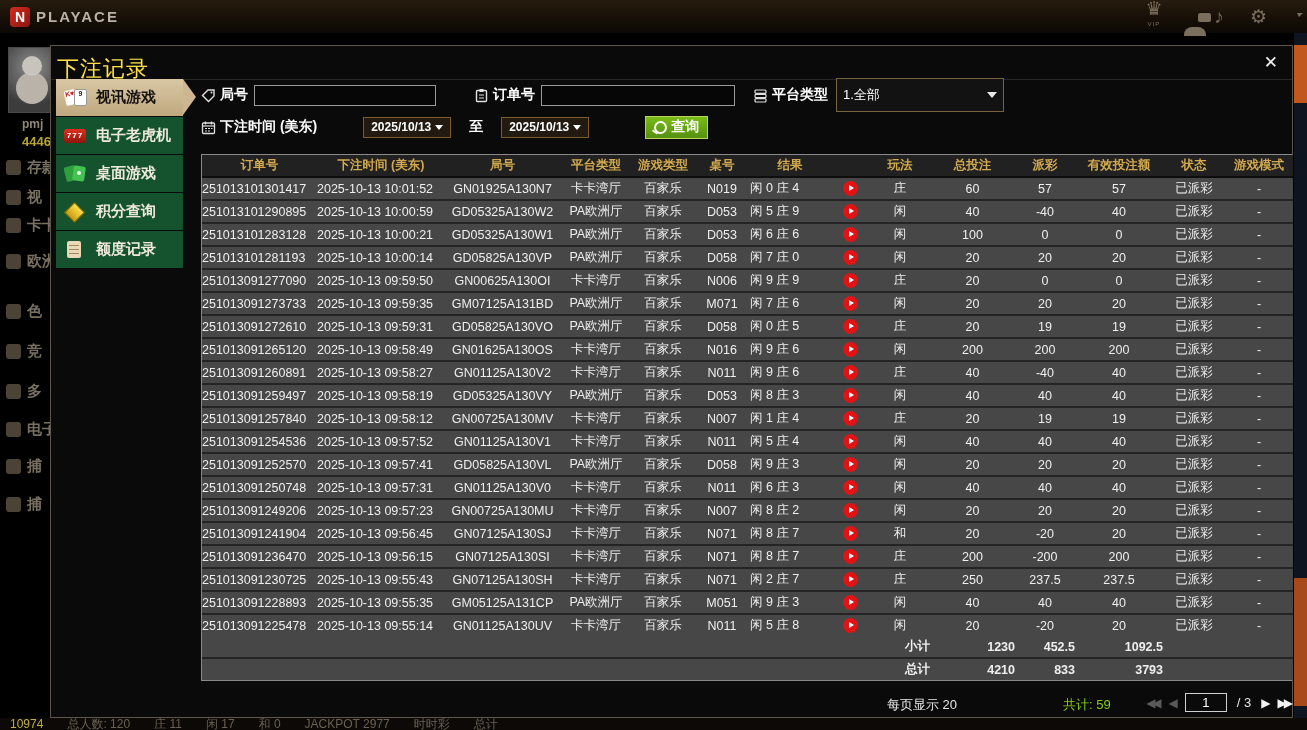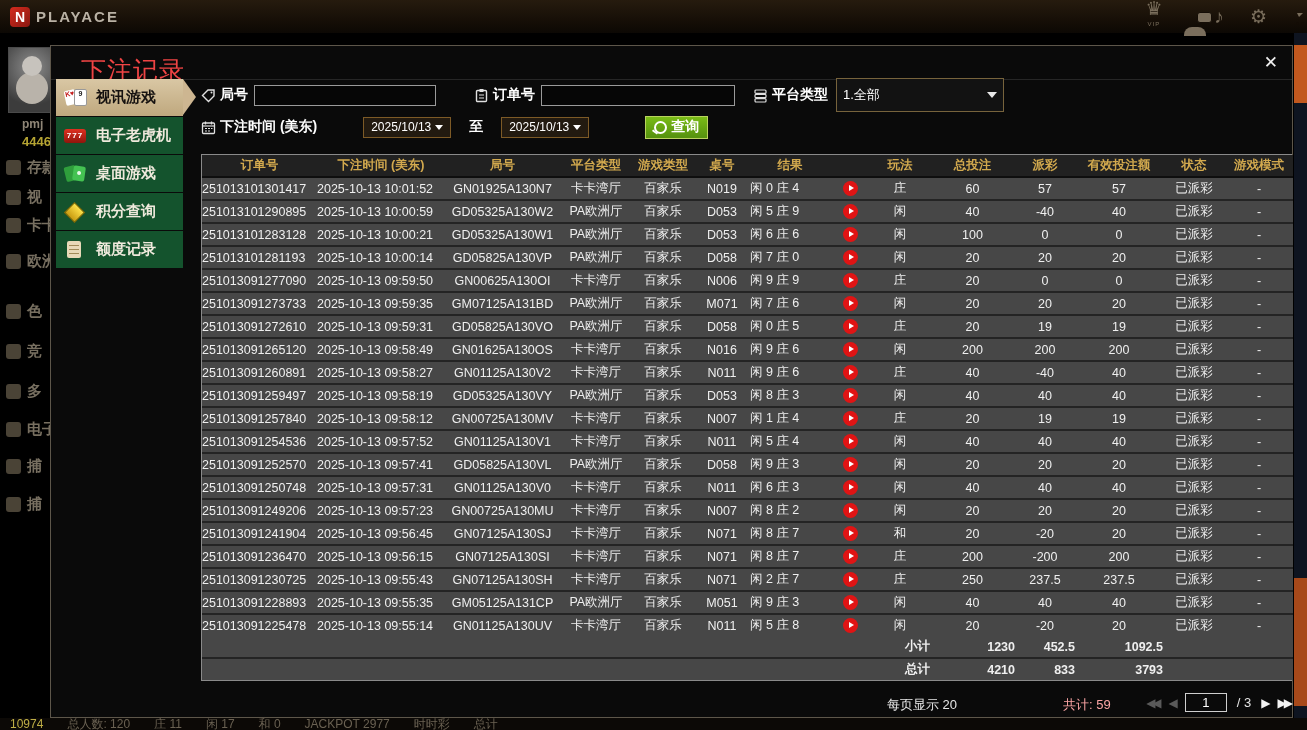--- a/index.html
+++ b/index.html
@@ -40,21 +40,21 @@
              display:flex;align-items:center;gap:24px;padding-left:10px;overflow:hidden;}
   .tick{color:#6a6152;font-size:12px;font-weight:normal;white-space:nowrap;}
   .tick.gold{color:#bfae46;}
   .bg-right{position:absolute;right:0;top:33px;width:13px;height:685px;background:#0e1420;}
   .bg-right .blk1{position:absolute;left:0;top:12px;width:13px;height:58px;background:#c2581e;}
   .bg-right .blk2{position:absolute;left:0;top:545px;width:13px;height:128px;background:#a7491a;}
 
   
   .modal{position:absolute;left:50px;top:45px;width:1243px;height:673px;background:#0a0a0a;
          border:1px solid #5d564a;box-sizing:border-box;}
-  .modal-title{position:absolute;left:30px;top:8px;font-size:25px;color:#ef4444;letter-spacing:1px;}
+  .modal-title{position:absolute;left:6px;top:8px;font-size:22px;color:#fde047;letter-spacing:1px;}
   .modal-close{position:absolute;right:14px;top:8px;font-size:17px;color:#f0f0f0;cursor:pointer;line-height:17px;}
   .title-sep{position:absolute;left:0;top:33px;width:100%;height:1px;background:#262626;}
 
   
   .menu{position:absolute;left:5px;top:33px;width:127px;}
   .menu-item{position:relative;height:37px;margin-bottom:1px;background:#14532d;display:flex;
              align-items:center;gap:8px;padding-left:8px;color:#efe9dc;font-size:15px;
              font-weight:bold;cursor:pointer;box-sizing:border-box;}
   .menu-item.active{background:linear-gradient(#d9c7a4,#bfa87e);color:#161210;}
   .menu-item.active::after{content:"";position:absolute;right:-13px;top:0;
@@ -81,21 +81,21 @@
   .frow.second{margin-top:6px;}
   .flabel{font-size:14px;font-weight:bold;color:#fff;white-space:nowrap;}
   .ficon{width:15px;height:15px;margin-right:4px;flex:0 0 15px;}
   .ficon svg{display:block;}
   .finput{width:172px;height:19px;background:#060606;border:1px solid #9a9a9a;margin-left:6px;
           color:#eee;font-size:12px;padding:0 4px;outline:none;}
   .fselect{width:168px;height:20px;background:#121212;border:1px solid #77633c;margin-left:8px;
            color:#fff;font-size:13px;display:flex;align-items:center;padding:16px 6px;cursor:pointer;box-sizing:border-box;}
   .fselect .caret{margin-left:auto;border-left:5px solid transparent;border-right:5px solid transparent;border-top:6px solid #e8e8e8;}
   .datebtn{width:88px;height:21px;background:#221a10;border:1px solid #7d5a26;color:#fff;font-size:12px;
-           font-weight:normal;display:flex;align-items:center;justify-content:center;gap:4px;cursor:pointer;box-sizing:border-box;}
+           font-weight:bold;display:flex;align-items:center;justify-content:center;gap:4px;cursor:pointer;box-sizing:border-box;}
   .datebtn .caret{border-left:4px solid transparent;border-right:4px solid transparent;border-top:5px solid #fff;}
   .zhi{font-size:14px;font-weight:bold;color:#fff;margin:0 18px;}
   .querybtn{height:23px;padding:0 8px;background:linear-gradient(#79bb16,#55910e);border:1px solid #b9d35e;
             color:#fff;font-size:14px;font-weight:bold;display:flex;align-items:center;gap:4px;cursor:pointer;}
   .mag{width:9px;height:9px;border:2px solid #fff;border-radius:50%;position:relative;display:inline-block;}
   .mag::after{content:"";position:absolute;left:-4px;top:8px;width:6px;height:2px;background:#fff;transform:rotate(35deg);}
 
   
   .tblwrap{position:absolute;left:150px;top:108px;width:1091px;border:1px solid #8a8a8a;box-sizing:border-box;}
   table.bets{width:100%;border-collapse:collapse;table-layout:fixed;}
@@ -113,21 +113,21 @@
   td.status{color:#3fae3f;}
   td.dim{color:#b9b9b9;}
   td.yl{color:#e3e32b;font-weight:bold;text-align:right;}
   .playbtn{display:inline-block;width:15px;height:15px;border-radius:50%;background:#e01414;position:relative;vertical-align:middle;cursor:pointer;}
   .playbtn::after{content:"";position:absolute;left:6px;top:4px;border-top:3.5px solid transparent;
                   border-bottom:3.5px solid transparent;border-left:5.5px solid #fff;}
 
   
   .tfoot{position:absolute;left:150px;top:645px;width:1091px;height:26px;}
   .pg-size{position:absolute;left:686px;top:5px;font-size:13px;color:#e5e5e5;}
-  .pg-total{position:absolute;left:862px;top:5px;font-size:13px;color:#fca5a5;}
+  .pg-total{position:absolute;left:862px;top:5px;font-size:13px;color:#84cc16;}
   .pager{position:absolute;right:2px;top:2px;display:flex;align-items:center;gap:10px;}
   .arr{font-size:12px;cursor:pointer;letter-spacing:-3px;}
   .arr.off{color:#5a5a5a;}
   .arr.on{color:#f2f2f2;}
   .pagebox{width:40px;height:17px;background:#0a0a0a;border:1px solid #cfcfcf;color:#fff;
            font-size:13px;text-align:center;line-height:17px;}
   .ofpages{font-size:13px;color:#e5e5e5;}
 </style>
 </head>
 <body>

